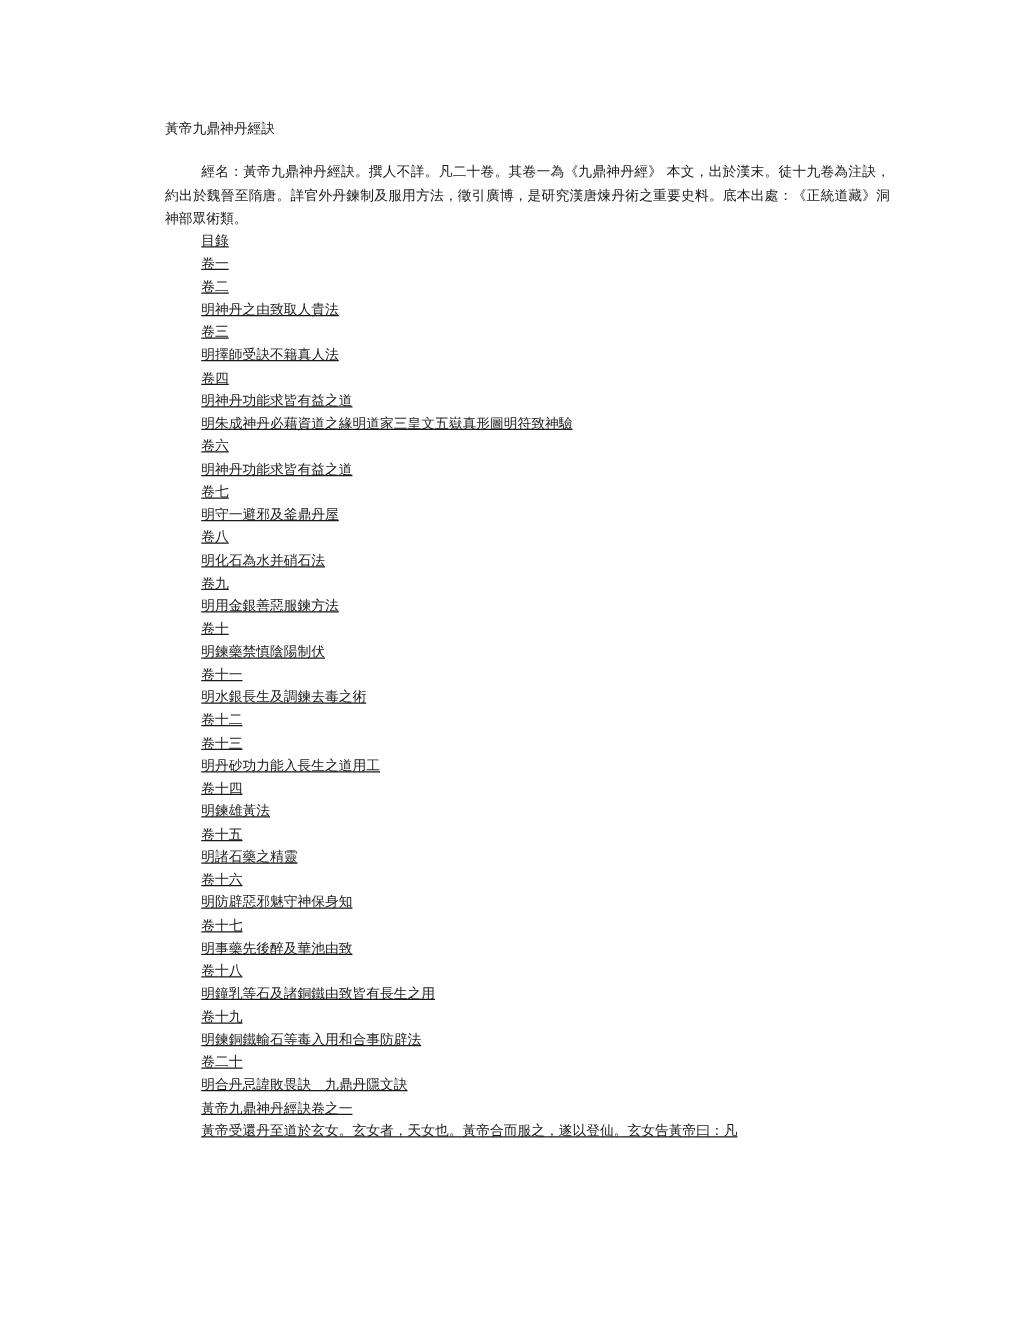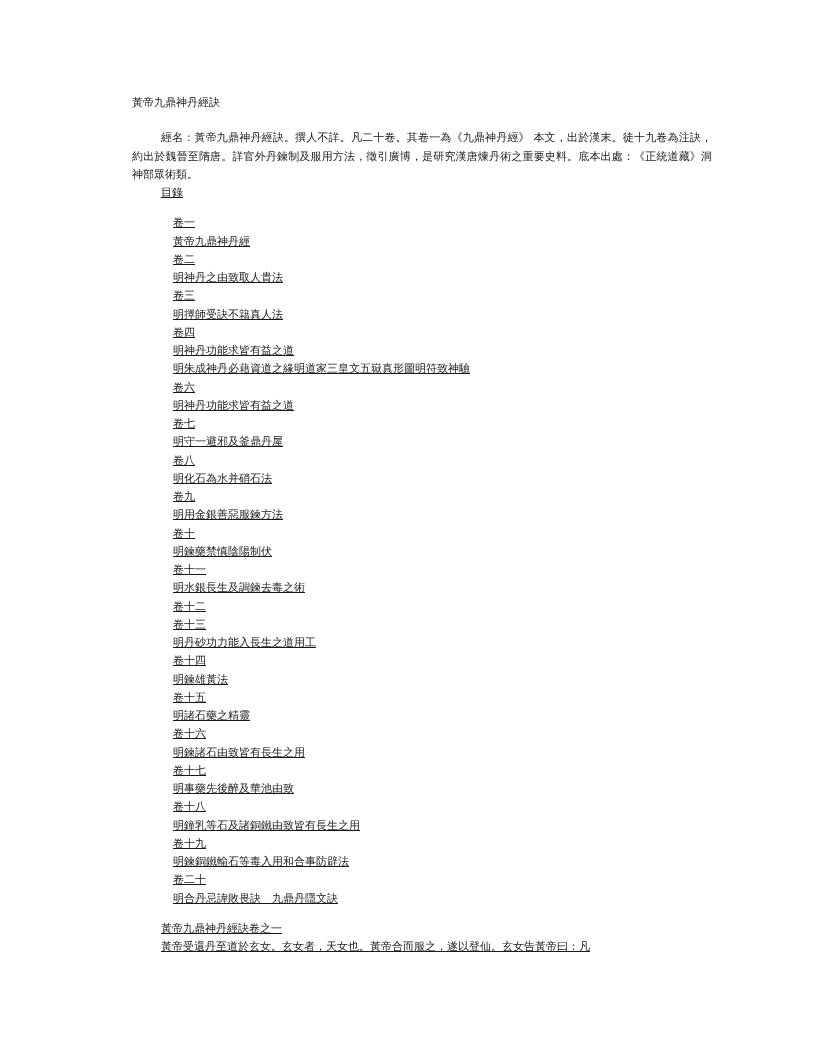--- a/index.html
+++ b/index.html
@@ -8,32 +8,31 @@
     font-family: "DejaVu Serif", "Liberation Serif", serif;
     color: #1a1a1a;
   }
   .page {
     position: absolute; left: 132px; top: 94px; width: 580px;
     font-size: 11px; line-height: 18.25px;
   }
   .line { white-space: nowrap; height: 18.25px; }
   .indent { padding-left: 29px; text-decoration: underline; }
   .para { text-indent: 29px; text-align: justify; text-align-last: left; margin-top: 17px; }
-  .toc { list-style: none; margin: 12px; padding: 0; }
+  .toc { list-style: none; margin: 0; padding: 0; }
 </style>
 </head>
 <body>
 
 <div class="page">
   <div class="line">黃帝九鼎神丹經訣</div>
   <div class="para" style="height:54.75px;">經名：黃帝九鼎神丹經訣。撰人不詳。凡二十卷。其卷一為《九鼎神丹經》 本文，出於漢末。徒十九卷為注訣，約出於魏晉至隋唐。詳官外丹鍊制及服用方法，徵引廣博，是研究漢唐煉丹術之重要史料。底本出處：《正統道藏》洞神部眾術類。</div>
   <div class="line indent">目錄</div>
   <ul class="toc" id="toc-list">
       <li class="line indent">卷一</li>
-      <li class="line indent">黃帝九鼎神丹經</li>
       <li class="line indent">卷二</li>
       <li class="line indent">明神丹之由致取人貴法</li>
       <li class="line indent">卷三</li>
       <li class="line indent">明擇師受訣不籍真人法</li>
       <li class="line indent">卷四</li>
       <li class="line indent">明神丹功能求皆有益之道</li>
       <li class="line indent">明朱成神丹必藉資道之緣明道家三皇文五嶽真形圖明符致神驗</li>
       <li class="line indent">卷六</li>
       <li class="line indent">明神丹功能求皆有益之道</li>
       <li class="line indent">卷七</li>
@@ -47,21 +46,21 @@
       <li class="line indent">卷十一</li>
       <li class="line indent">明水銀長生及調鍊去毒之術</li>
       <li class="line indent">卷十二</li>
       <li class="line indent">卷十三</li>
       <li class="line indent">明丹砂功力能入長生之道用工</li>
       <li class="line indent">卷十四</li>
       <li class="line indent">明鍊雄黃法</li>
       <li class="line indent">卷十五</li>
       <li class="line indent">明諸石藥之精靈</li>
       <li class="line indent">卷十六</li>
-      <li class="line indent">明鍊諸石由致皆有長生之用</li>
+      <li class="line indent">明防辟惡邪魅守神保身知</li>
       <li class="line indent">卷十七</li>
       <li class="line indent">明事藥先後醉及華池由致</li>
       <li class="line indent">卷十八</li>
       <li class="line indent">明鐘乳等石及諸銅鐵由致皆有長生之用</li>
       <li class="line indent">卷十九</li>
       <li class="line indent">明鍊銅鐵輸石等毒入用和合事防辟法</li>
       <li class="line indent">卷二十</li>
       <li class="line indent">明合丹忌諱敗畏訣　九鼎丹隱文訣</li>
     </ul>
   <div class="line indent">黃帝九鼎神丹經訣卷之一</div>

